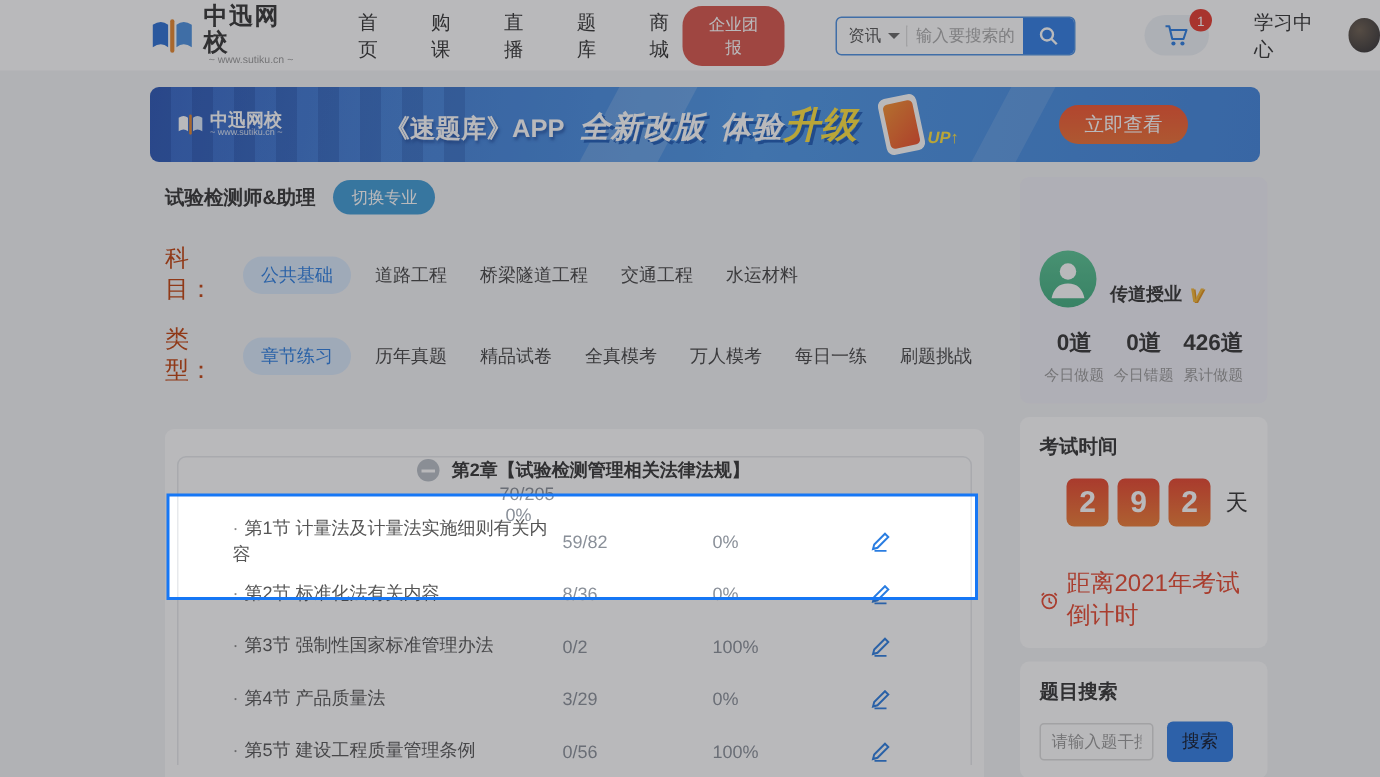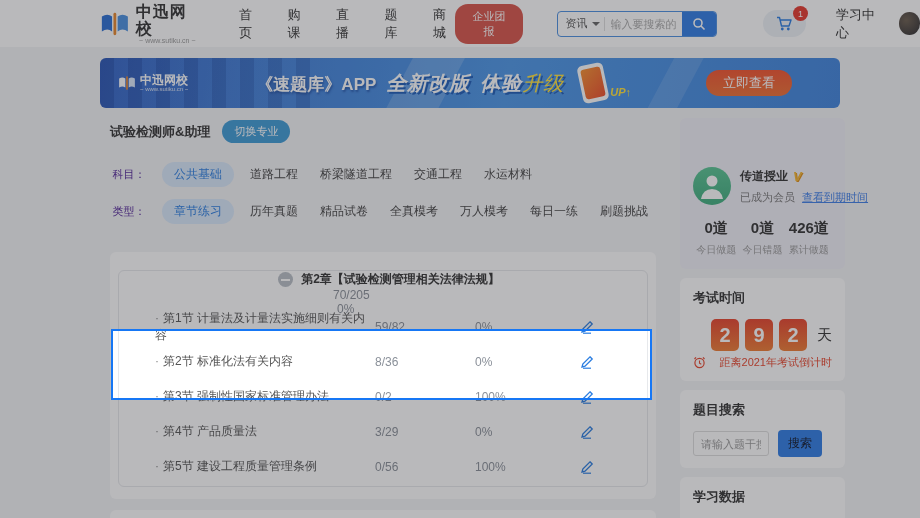--- a/index.html
+++ b/index.html
@@ -50,39 +50,39 @@
   .banner-logo { position:relative; margin-left:18px; display:flex; align-items:center; z-index:2;}
   .banner-logo-text { margin-left:4px; color:#fff; }
   .banner-logo-title { font-size:12px; font-weight:bold; line-height:12px;}
   .banner-logo-sub { font-size:6px; opacity:.8; text-align:center;}
   .banner-title { position:relative; z-index:2; margin-left:68px; display:flex; align-items:baseline; white-space:nowrap;}
   .bt-app { font-size:17px; font-weight:bold; color:#fff; text-shadow:1px 2px 2px rgba(20,60,140,.6); }
   .bt-mid { font-size:20px; font-weight:bold; color:#fff; margin-left:10px; font-style:italic;
             text-shadow:2px 2px 0 #1d5cb8; letter-spacing:1px;}
   .bt-white { font-size:20px; font-weight:bold; color:#fff; margin-left:10px; font-style:italic;
             text-shadow:2px 2px 0 #1d5cb8; letter-spacing:1px;}
-  .bt-yellow { font-size:20px; font-weight:normal; color:#ffe23c; font-style:italic;
+  .bt-yellow { font-size:24px; font-weight:bold; color:#ffe23c; font-style:italic;
             text-shadow:2px 2px 0 #1d5cb8; letter-spacing:1px;}
   .banner-phone { position:relative; z-index:2; margin-left:16px; width:26px; height:38px; background:#fff;
             border-radius:5px; transform:rotate(-12deg); display:flex; align-items:center; justify-content:center;}
   .banner-phone-screen { width:20px; height:30px; border-radius:3px;
             background:linear-gradient(140deg,#f7902e,#ef4d2a); }
   .banner-up { position:relative; z-index:2; color:#ffe23c; font-size:11px; font-weight:bold; font-style:italic;
             margin-left:4px; margin-top:18px;}
   .banner-cta { position:absolute; right:48px; top:12px; width:86px; height:26px; border:none; border-radius:13px;
             background:linear-gradient(180deg,#f4532e,#ee6f33); color:#fff; font-size:13px; cursor:pointer; z-index:2;}
 
   
   .main-col { position:absolute; left:100px; top:120px; width:562px; }
   .prof-row { display:flex; align-items:center; padding-left:10px; }
   .prof-title { font-size:13px; font-weight:bold; color:#333; }
   .switch-btn { margin-left:12px; background:#3e9bd6; color:#fff; font-size:11px; border:none;
                 padding:4px 12px; border-radius:12px; cursor:pointer; }
   .filter-row { display:flex; align-items:center; padding-left:10px; margin-top:19px; }
-  .filter-label { font-size:11px; color:#4c1d95; width:38px;text-align:center; }
+  .filter-label { font-size:16px; color:#c2410c; width:38px; }
   .pill { font-size:12px; color:#444; margin-left:14px; padding:4px 12px; border-radius:13px; cursor:pointer; white-space:nowrap;}
   .pill.active { background:#d9e9fb; color:#2a7de1; }
   .pill.plain { padding:4px 6px; margin-left:10px; }
 
   .table-card { margin-top:28px; margin-left:10px; width:546px; background:#fff; border-radius:6px;
                 padding:9px 8px 12px 8px; }
   .thead { display:flex; align-items:center; background:#f0f2f4; border-radius:3px; height:24px;
            font-size:12px; color:#666; }
   .th-dir { flex:1; padding-left:18px; }
   .th-prog { width:100px; }
@@ -123,21 +123,21 @@
   .stat { flex:1; text-align:center; }
   .stat-val { font-size:15px; font-weight:bold; color:#333; }
   .stat-label { font-size:10px; color:#999; margin-top:5px; }
 
   .card-title { font-size:13px; font-weight:bold; color:#333; }
   .countdown-row { display:flex; align-items:center; margin-top:12px; padding-left:18px; }
   .digit { width:30px; height:32px; border-radius:5px; margin-right:6px;
            background:linear-gradient(180deg,#e8432c,#ef7c33); color:#fff; font-size:20px; font-weight:bold;
            display:flex; align-items:center; justify-content:center; }
   .digit-unit { font-size:15px; color:#333; margin-left:4px; }
-  .exam-note { display:flex; align-items:center; margin-top:4px; font-size:11px; color:#e8472e;justify-content:space-between; }
+  .exam-note { display:flex; align-items:center; margin-top:28px; font-size:16px; color:#e8472e; }
   .exam-note svg { margin-right:5px; flex:none;}
 
   .qsearch-row { display:flex; align-items:center; margin-top:11px; }
   .qsearch-input { width:76px; height:25px; border:1px solid #ddd; border-radius:3px; font-size:11px;
                    padding:0 7px; color:#666; outline:none; font-family:"Liberation Sans","DejaVu Sans",sans-serif;}
   .qsearch-input::placeholder { color:#999; }
   .qsearch-btn { margin-left:9px; width:44px; height:27px; background:#2f7ce4; color:#0f172a; font-size:12px;
                  border:none; border-radius:4px; cursor:pointer; }
 
   .study-card { height:103px; }
@@ -338,24 +338,20 @@
           <svg width="24" height="26" viewBox="0 0 24 26">
             <circle cx="12" cy="8" r="5.5" fill="#fff"></circle>
             <path d="M1 26 Q3 16 12 16 Q21 16 23 26 Z" fill="#fff"></path>
           </svg>
         </div>
         <div class="user-info">
           <div class="user-name-row">
             <span class="user-name">传道授业</span>
             <span class="vip-icon">V</span>
           </div>
-          <div class="member-row">
-            <span>已成为会员</span>
-            <span class="expiry-link">查看到期时间</span>
-          </div>
         </div>
       </div>
       <div class="user-stats">
         <div class="stat">
           <div class="stat-val">0道</div>
           <div class="stat-label">今日做题</div>
         </div>
         <div class="stat">
           <div class="stat-val">0道</div>
           <div class="stat-label">今日错题</div>

